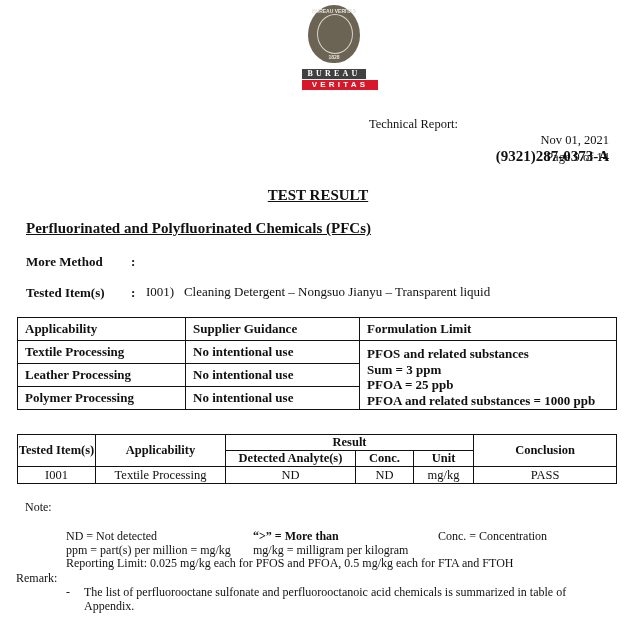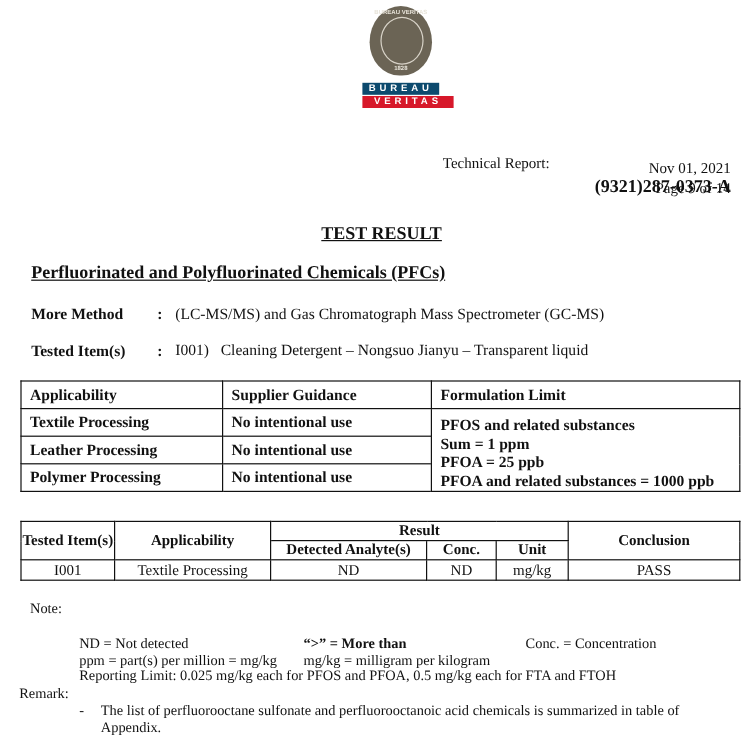--- a/index.html
+++ b/index.html
@@ -7,28 +7,28 @@
          font-family: "Liberation Serif", serif; color: #111; }
   .abs { position: absolute; }
   
   #logo { left: 302px; top: 5px; width: 64px; height: 84px; }
   #logo .seal { position: absolute; left: 6px; top: 0; width: 52px; height: 58px;
     background: #6b6455; border-radius: 50% 50% 48% 48% / 52% 52% 48% 48%; }
   #logo .seal-inner { position: absolute; left: 9px; top: 9px; width: 34px; height: 38px;
     border: 1.5px solid #d8d3c8; border-radius: 50%; }
   #logo .seal-text { position: absolute; left: 0; width: 52px; text-align: center; color: #e8e4da;
     font-family: "Liberation Sans", sans-serif; font-size: 5px; font-weight: bold; }
-  #logo .bar1 { position: absolute; left: 0; top: 64px; width: 64px; height: 10px; background: #0c4a6e;
-    color: #fff; font-family: Liberation Sans, sans-serif; font-size: 8px; font-weight: bold;
+  #logo .bar1 { position: absolute; left: 0; top: 64px; width: 64px; height: 10px; background: #404040;
+    color: #fff; font-family: Liberation Serif, serif; font-size: 8px; font-weight: bold;
     letter-spacing: 3.2px; text-align: center; line-height: 10px; }
   #logo .bar2 { position: absolute; left: 0; top: 75px; width: 76px; height: 10px; background: #d7182a;
     color: #fff; font-family: "Liberation Sans", sans-serif; font-size: 8px; font-weight: bold;
     letter-spacing: 3.2px; text-align: center; line-height: 10px; }
 
-  .hdr-label { left: 369px; top: 117px; font-size: 12.5px; margin-top: 12px; }
+  .hdr-label { left: 369px; top: 117px; font-size: 12.5px; }
   .hdr-report { right: 17px; top: 116px; font-size: 15px; font-weight: bold; margin-top: 32px; }
   .hdr-date { right: 17px; top: 133px; font-size: 12.5px; }
   .hdr-page { right: 17px; top: 150px; font-size: 12.5px; }
 
   .title { left: 0; width: 636px; text-align: center; top: 187px; font-size: 15px; font-weight: bold; text-decoration: underline; }
   .subtitle { left: 26px; top: 220px; font-size: 15px; font-weight: bold; text-decoration: underline; }
 
   .meta-label { left: 26px; font-size: 13px; font-weight: bold; }
   .meta-colon { left: 131px; font-size: 13px; font-weight: bold; }
   .meta-val { left: 146px; font-size: 13px; line-height: 15px; }
@@ -62,21 +62,20 @@
 <div class="abs hdr-report">(9321)287-0373-A</div>
 <div class="abs hdr-date">Nov 01, 2021</div>
 <div class="abs hdr-page">Page 9 of 14</div>
 
 <div class="abs title">TEST RESULT</div>
 <div class="abs subtitle">Perfluorinated and Polyfluorinated Chemicals (PFCs)</div>
 
 <div class="abs meta-label" style="top:254px;">More Method</div>
 <div class="abs meta-colon" style="top:254px;">:</div>
 <div class="abs meta-val" style="top:254px;">
-  <div>(LC-MS/MS) and Gas Chromatograph Mass Spectrometer (GC-MS)</div>
 </div>
 <div class="abs meta-label" style="top:285px;">Tested Item(s)</div>
 <div class="abs meta-colon" style="top:285px;">:</div>
 <div class="abs meta-val" style="top:284px; white-space:pre;">I001)   Cleaning Detergent – Nongsuo Jianyu – Transparent liquid</div>
 
 <table id="t1">
   <colgroup>
       <col style="width:168px">
       <col style="width:174px">
       <col>
@@ -85,21 +84,21 @@
       <tr>
     <td>Applicability</td>
     <td>Supplier Guidance</td>
     <td>Formulation Limit</td>
   </tr>
   <tr>
     <td>Textile Processing</td>
     <td>No intentional use</td>
     <td rowspan="3" class="lim">
       <div>PFOS and related substances</div>
-      <div>Sum = 1 ppm</div>
+      <div>Sum = 3 ppm</div>
       <div>PFOA = 25 ppb</div>
       <div>PFOA and related substances = 1000 ppb</div>
     </td>
   </tr>
   <tr>
     <td>Leather Processing</td>
     <td>No intentional use</td>
   </tr>
   <tr class="r3">
     <td class="nb">Polymer Processing</td>

